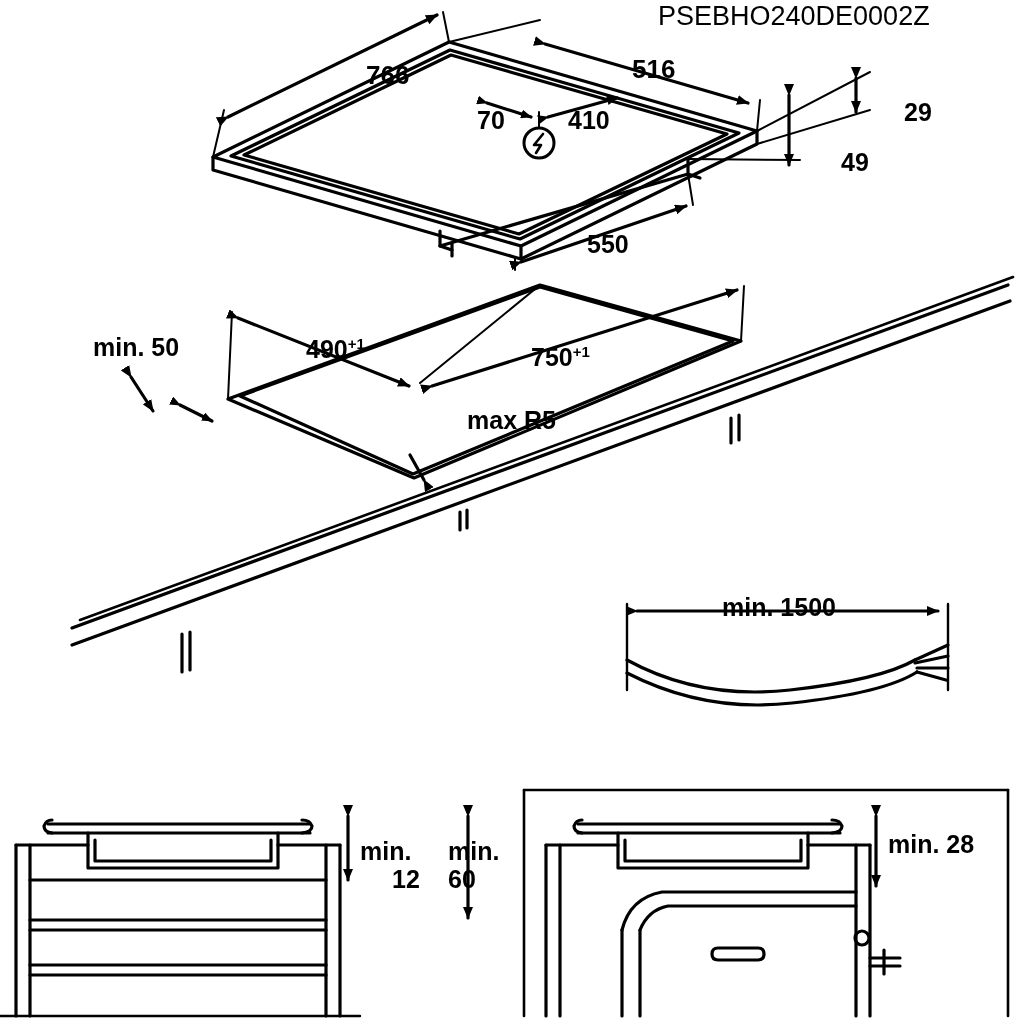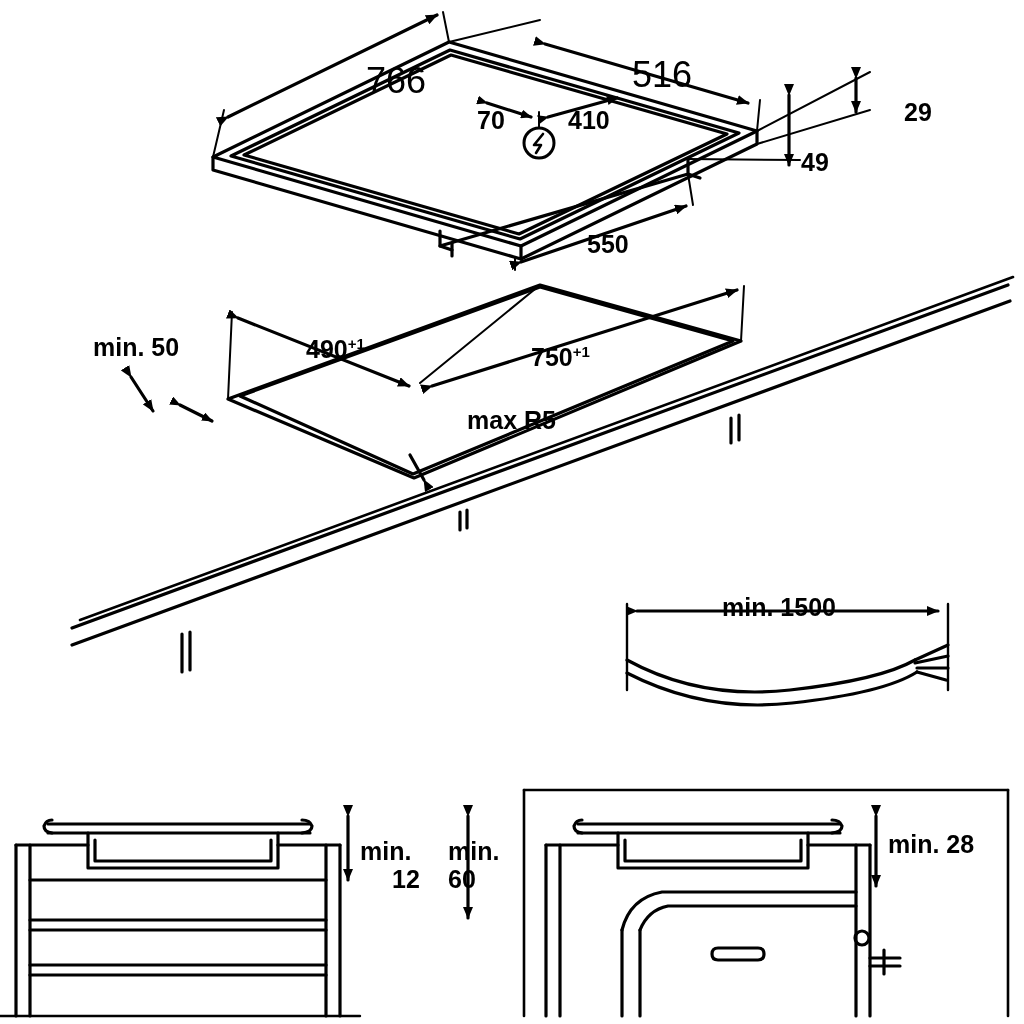--- a/index.html
+++ b/index.html
@@ -31,22 +31,22 @@
   }
   .code {
     font-size: 27px;
     letter-spacing: 0px;
   }
   .dim {
     font-size: 25px;
     font-weight: 700;
   }
   .dim-big {
-    font-size: 36px;
-    font-weight: 400;
+    font-size: 26px;
+    font-weight: 700;
   }
   .sup {
     font-size: 15px;
     font-weight: 700;
     vertical-align: super;
   }
 </style>
 </head>
 <body>
 
@@ -193,32 +193,33 @@
       <path d="M718,948 Q712,948 712,954 Q712,960 718,960 L758,960 Q764,960 764,954 Q764,948 758,948 Z"></path>
       <circle cx="862" cy="938" r="7"></circle>
       <path d="M870,958 L900,958"></path>
       <path d="M870,966 L900,966"></path>
       <path d="M884,950 L884,974"></path>
 
       <path d="M876,816 L876,886" marker-start="url(#ah)" marker-end="url(#ah)"></path>
     </g>
   </svg>
 
+  <div class="lbl code" style="left:658px; top:2px;">PSEBHO240DE0002Z</div>
 
   <div class="lbl dim-big" style="left:366px; top:62px;">766</div>
 
   <div class="lbl dim-big" style="left:632px; top:56px;">516</div>
 
   <div class="lbl dim" style="left:477px; top:107px;">70</div>
 
   <div class="lbl dim" style="left:568px; top:107px;">410</div>
 
   <div class="lbl dim" style="left:904px; top:99px;">29</div>
 
-  <div class="lbl dim" style="left:801px; top:149px;">49</div>
+  <div class="lbl dim" style="left:841px; top:149px;">49</div>
 
   <div class="lbl dim" style="left:566px; top:231px;margin-left:21px;">550</div>
 
   <div class="lbl dim" style="left:93px; top:334px;">min. 50</div>
 
   <div class="lbl dim" style="left:306px; top:336px;">
     <span>490</span><span class="sup">+1</span>
   </div>
 
   <div class="lbl dim" style="left:531px; top:344px;">

